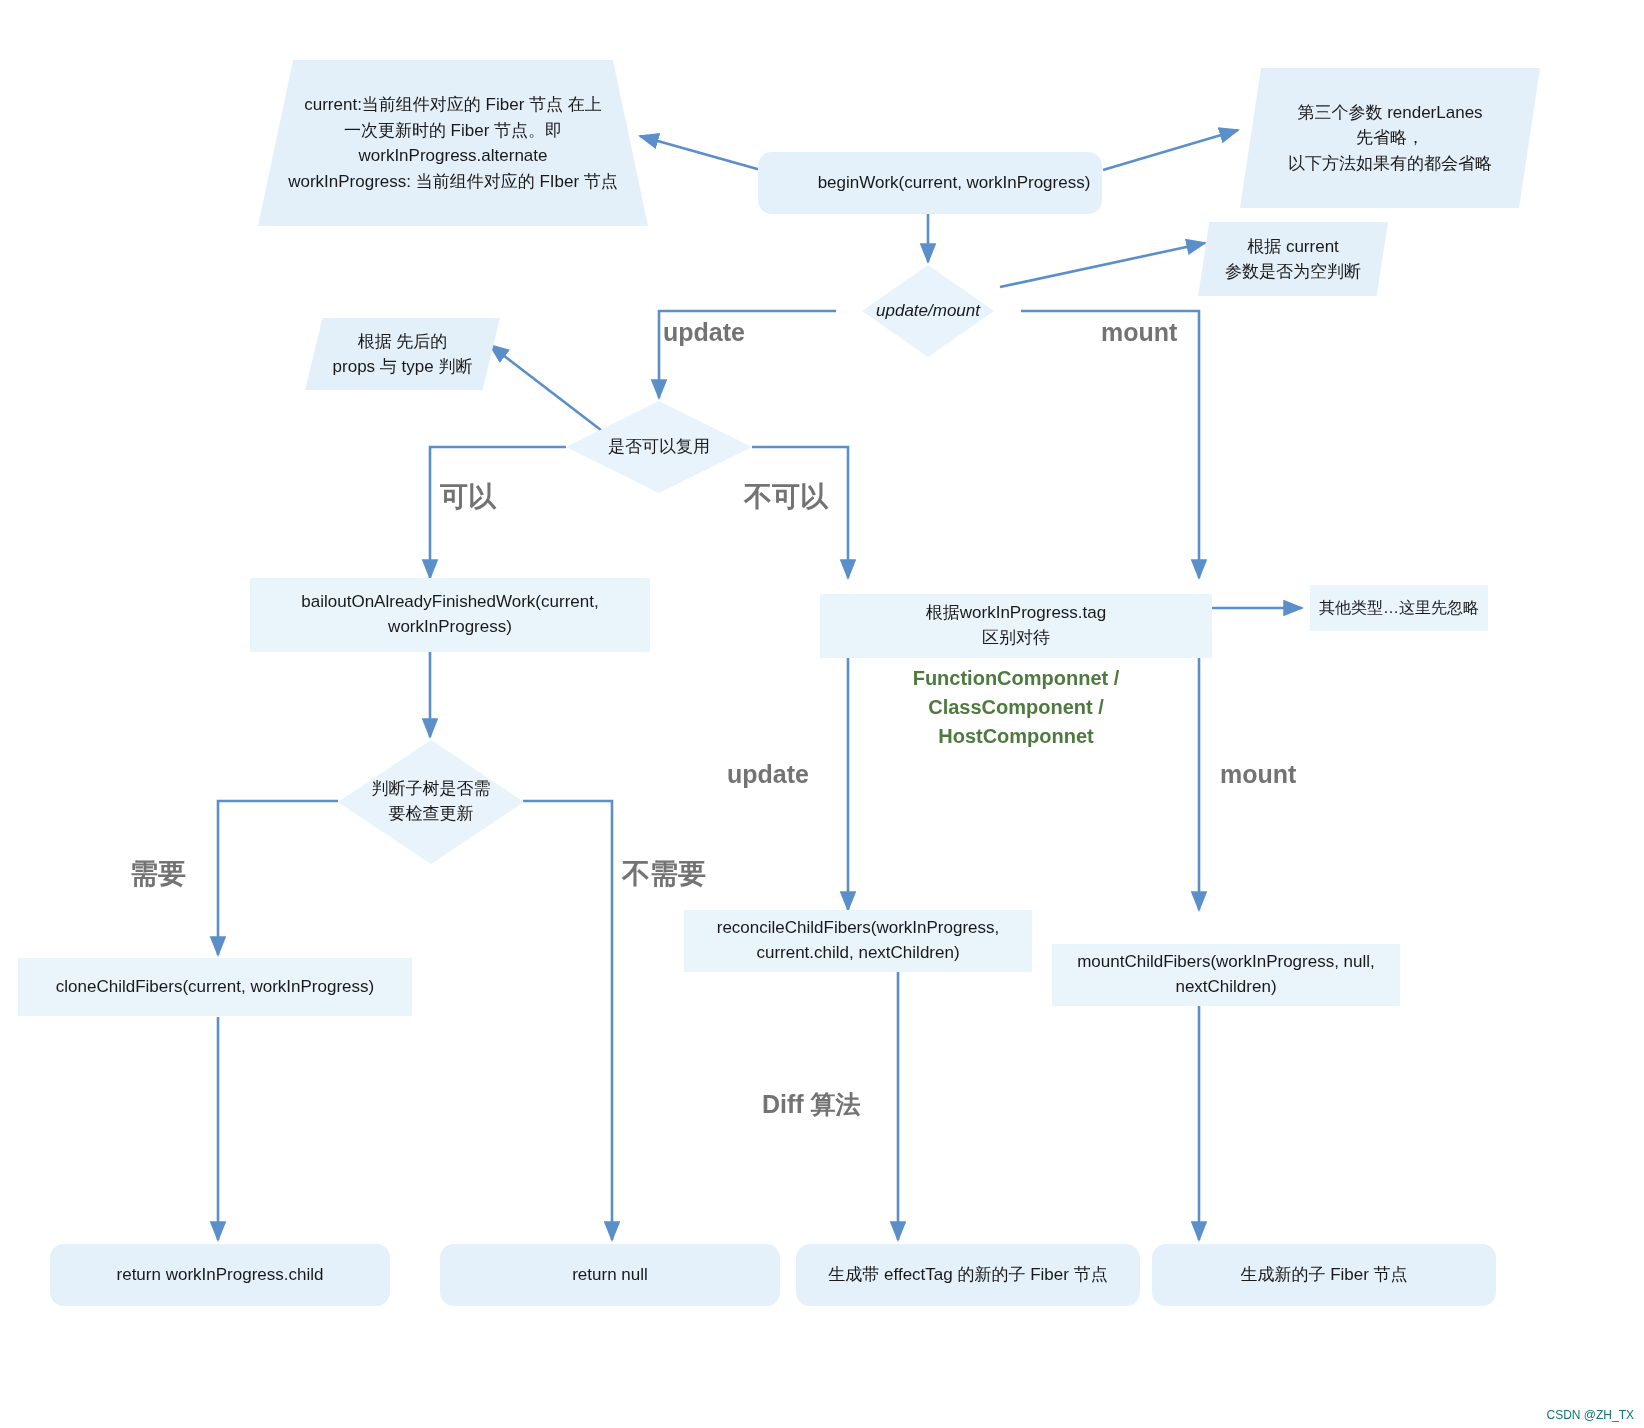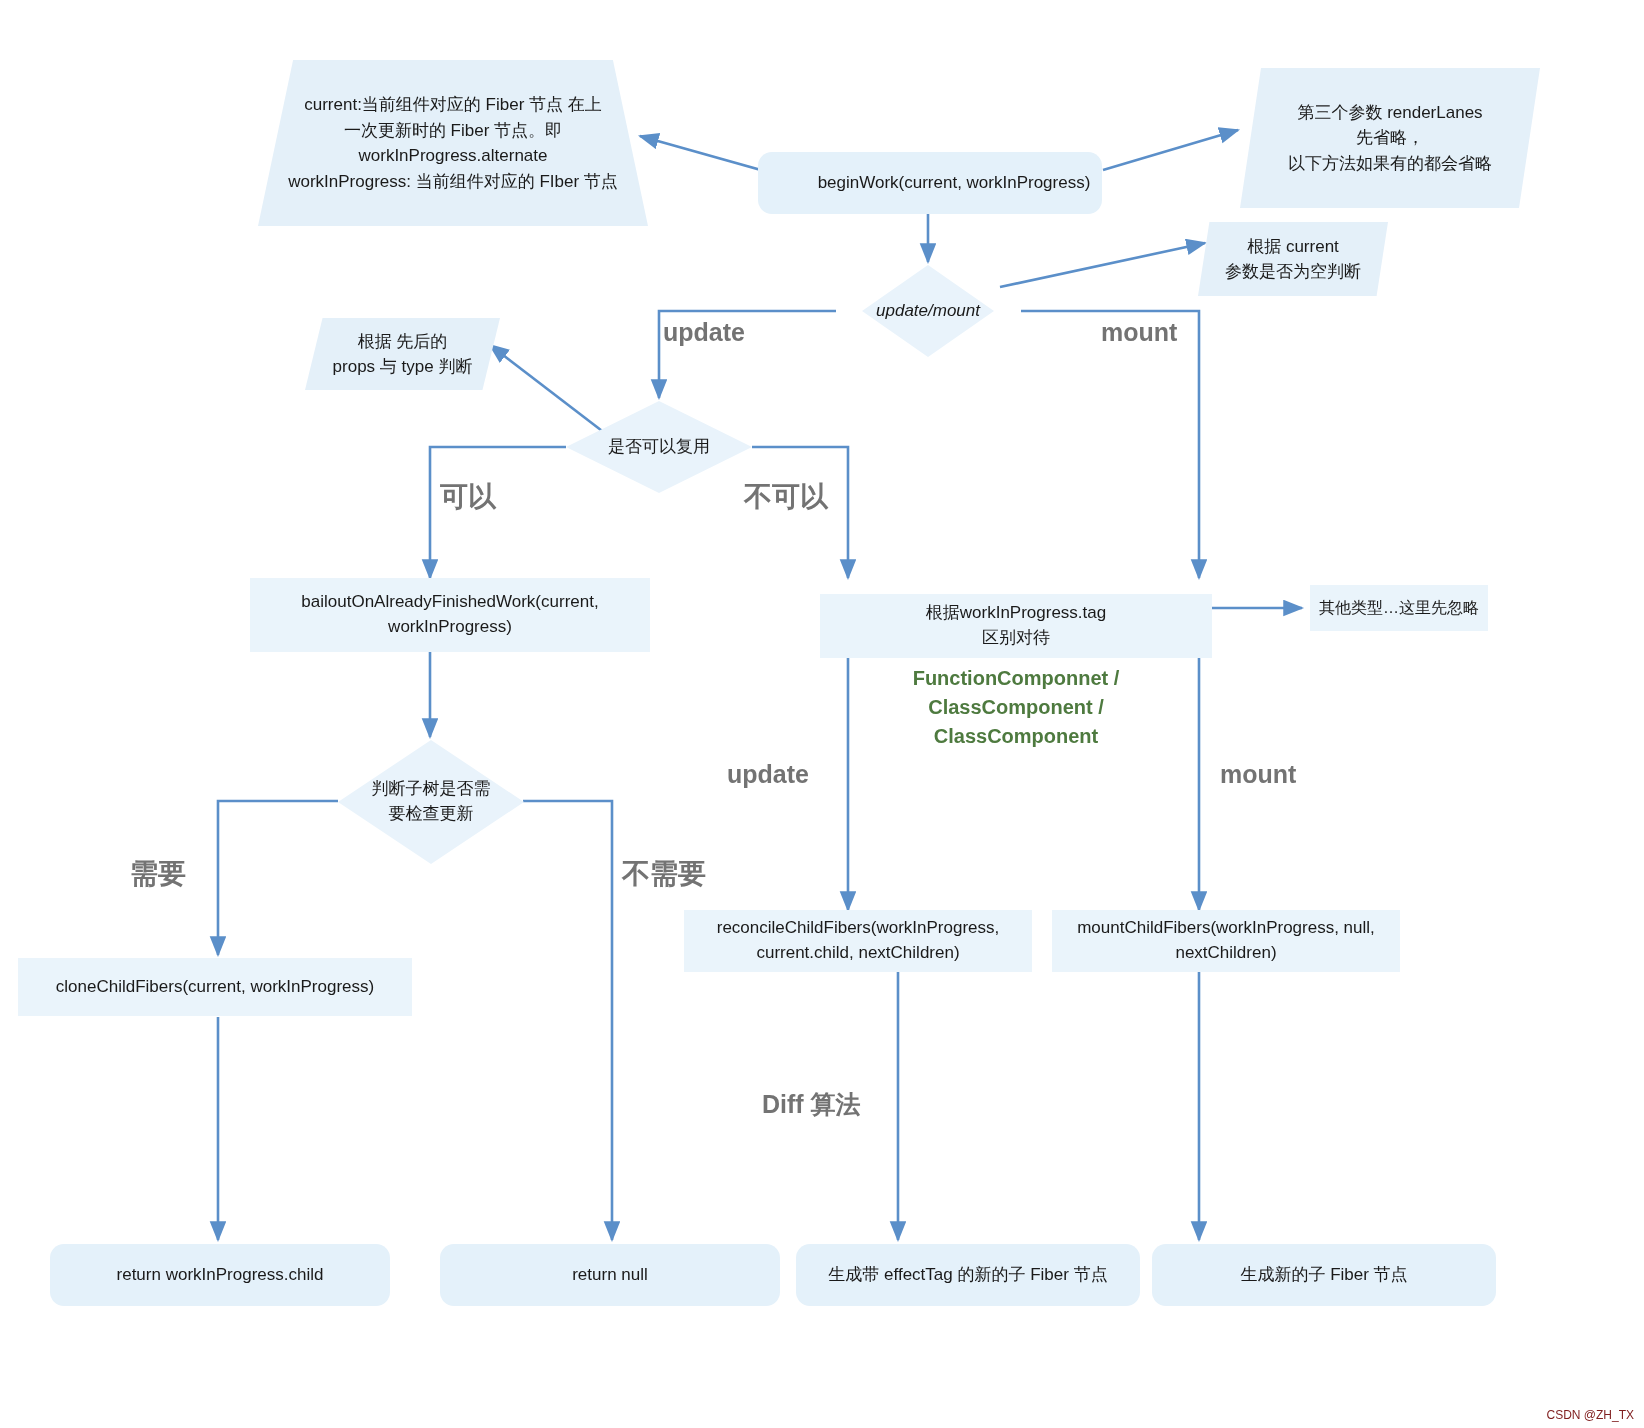--- a/index.html
+++ b/index.html
@@ -16,21 +16,21 @@
         transform:rotate(45deg);}
   .diamond .dlabel{position:relative;z-index:2;width:150%;}
   .trap{position:absolute;display:flex;align-items:center;justify-content:center;text-align:center;
         color:#1a1a1a;font-size:17px;line-height:1.5;}
   .trap .tshape{position:absolute;left:0;top:0;width:100%;height:100%;background:#e4f0f9;}
   .trap .tlabel{position:relative;z-index:2;padding:0 18px;}
 
   .elabel{position:absolute;color:#737373;font-weight:bold;font-size:25px;white-space:nowrap;}
   .greennote{position:absolute;color:#4e7a3f;font-weight:bold;font-size:20px;line-height:1.45;
         text-align:center;}
-  .watermark{position:absolute;right:10px;bottom:6px;color:#7f1d1d;font-size:12px;}
+  .watermark{position:absolute;right:10px;bottom:6px;color:#0f766e;font-size:12px;}
 </style>
 </head>
 <body>
 
 <div id="canvas">
 
   <svg class="edges" viewBox="0 0 1644 1428">
     <defs>
       <marker id="arw" markerWidth="9" markerHeight="9" refX="7.2" refY="3.2" orient="auto">
         <path d="M0,0 L8,3.2 L0,6.4 z" fill="#5b8fc9"></path>
@@ -141,21 +141,21 @@
     <span>区别对待</span>
   </div>
 
   <div class="node rect" style="left:1310px;top:585px;width:178px;height:46px;font-size:16px;">
     <span>其他类型…这里先忽略</span>
   </div>
 
   <div class="greennote" style="left:880px;top:664px;width:272px;">
     <div>FunctionComponnet /</div>
     <div>ClassComponent /</div>
-    <div>ClassComponent</div>
+    <div>HostComponnet</div>
   </div>
 
   <div class="node diamond" style="left:338px;top:740px;width:186px;height:124px;">
     <div class="dshape" style="width:100%;height:100%;transform:none;clip-path:polygon(50% 0%,100% 50%,50% 100%,0% 50%);"></div>
     <div class="dlabel" style="width:100%;">
       <div>判断子树是否需</div>
       <div>要检查更新</div>
     </div>
   </div>
 
@@ -167,21 +167,21 @@
 
   <div class="node rect" style="left:18px;top:958px;width:394px;height:58px;">
     <span>cloneChildFibers(current, workInProgress)</span>
   </div>
 
   <div class="node rect" style="left:684px;top:910px;width:348px;height:62px;flex-direction:column;">
     <span>reconcileChildFibers(workInProgress,</span>
     <span>current.child, nextChildren)</span>
   </div>
 
-  <div class="node rect" style="left:1052px;top:910px;width:348px;height:62px;flex-direction:column;">
+  <div class="node rect" style="left:1052px;top:944px;width:348px;height:62px;flex-direction:column;">
     <span>mountChildFibers(workInProgress, null,</span>
     <span>nextChildren)</span>
   </div>
 
   <div class="node round" style="left:50px;top:1244px;width:340px;height:62px;">
     <span>return workInProgress.child</span>
   </div>
 
   <div class="node round" style="left:440px;top:1244px;width:340px;height:62px;">
     <span>return null</span>

